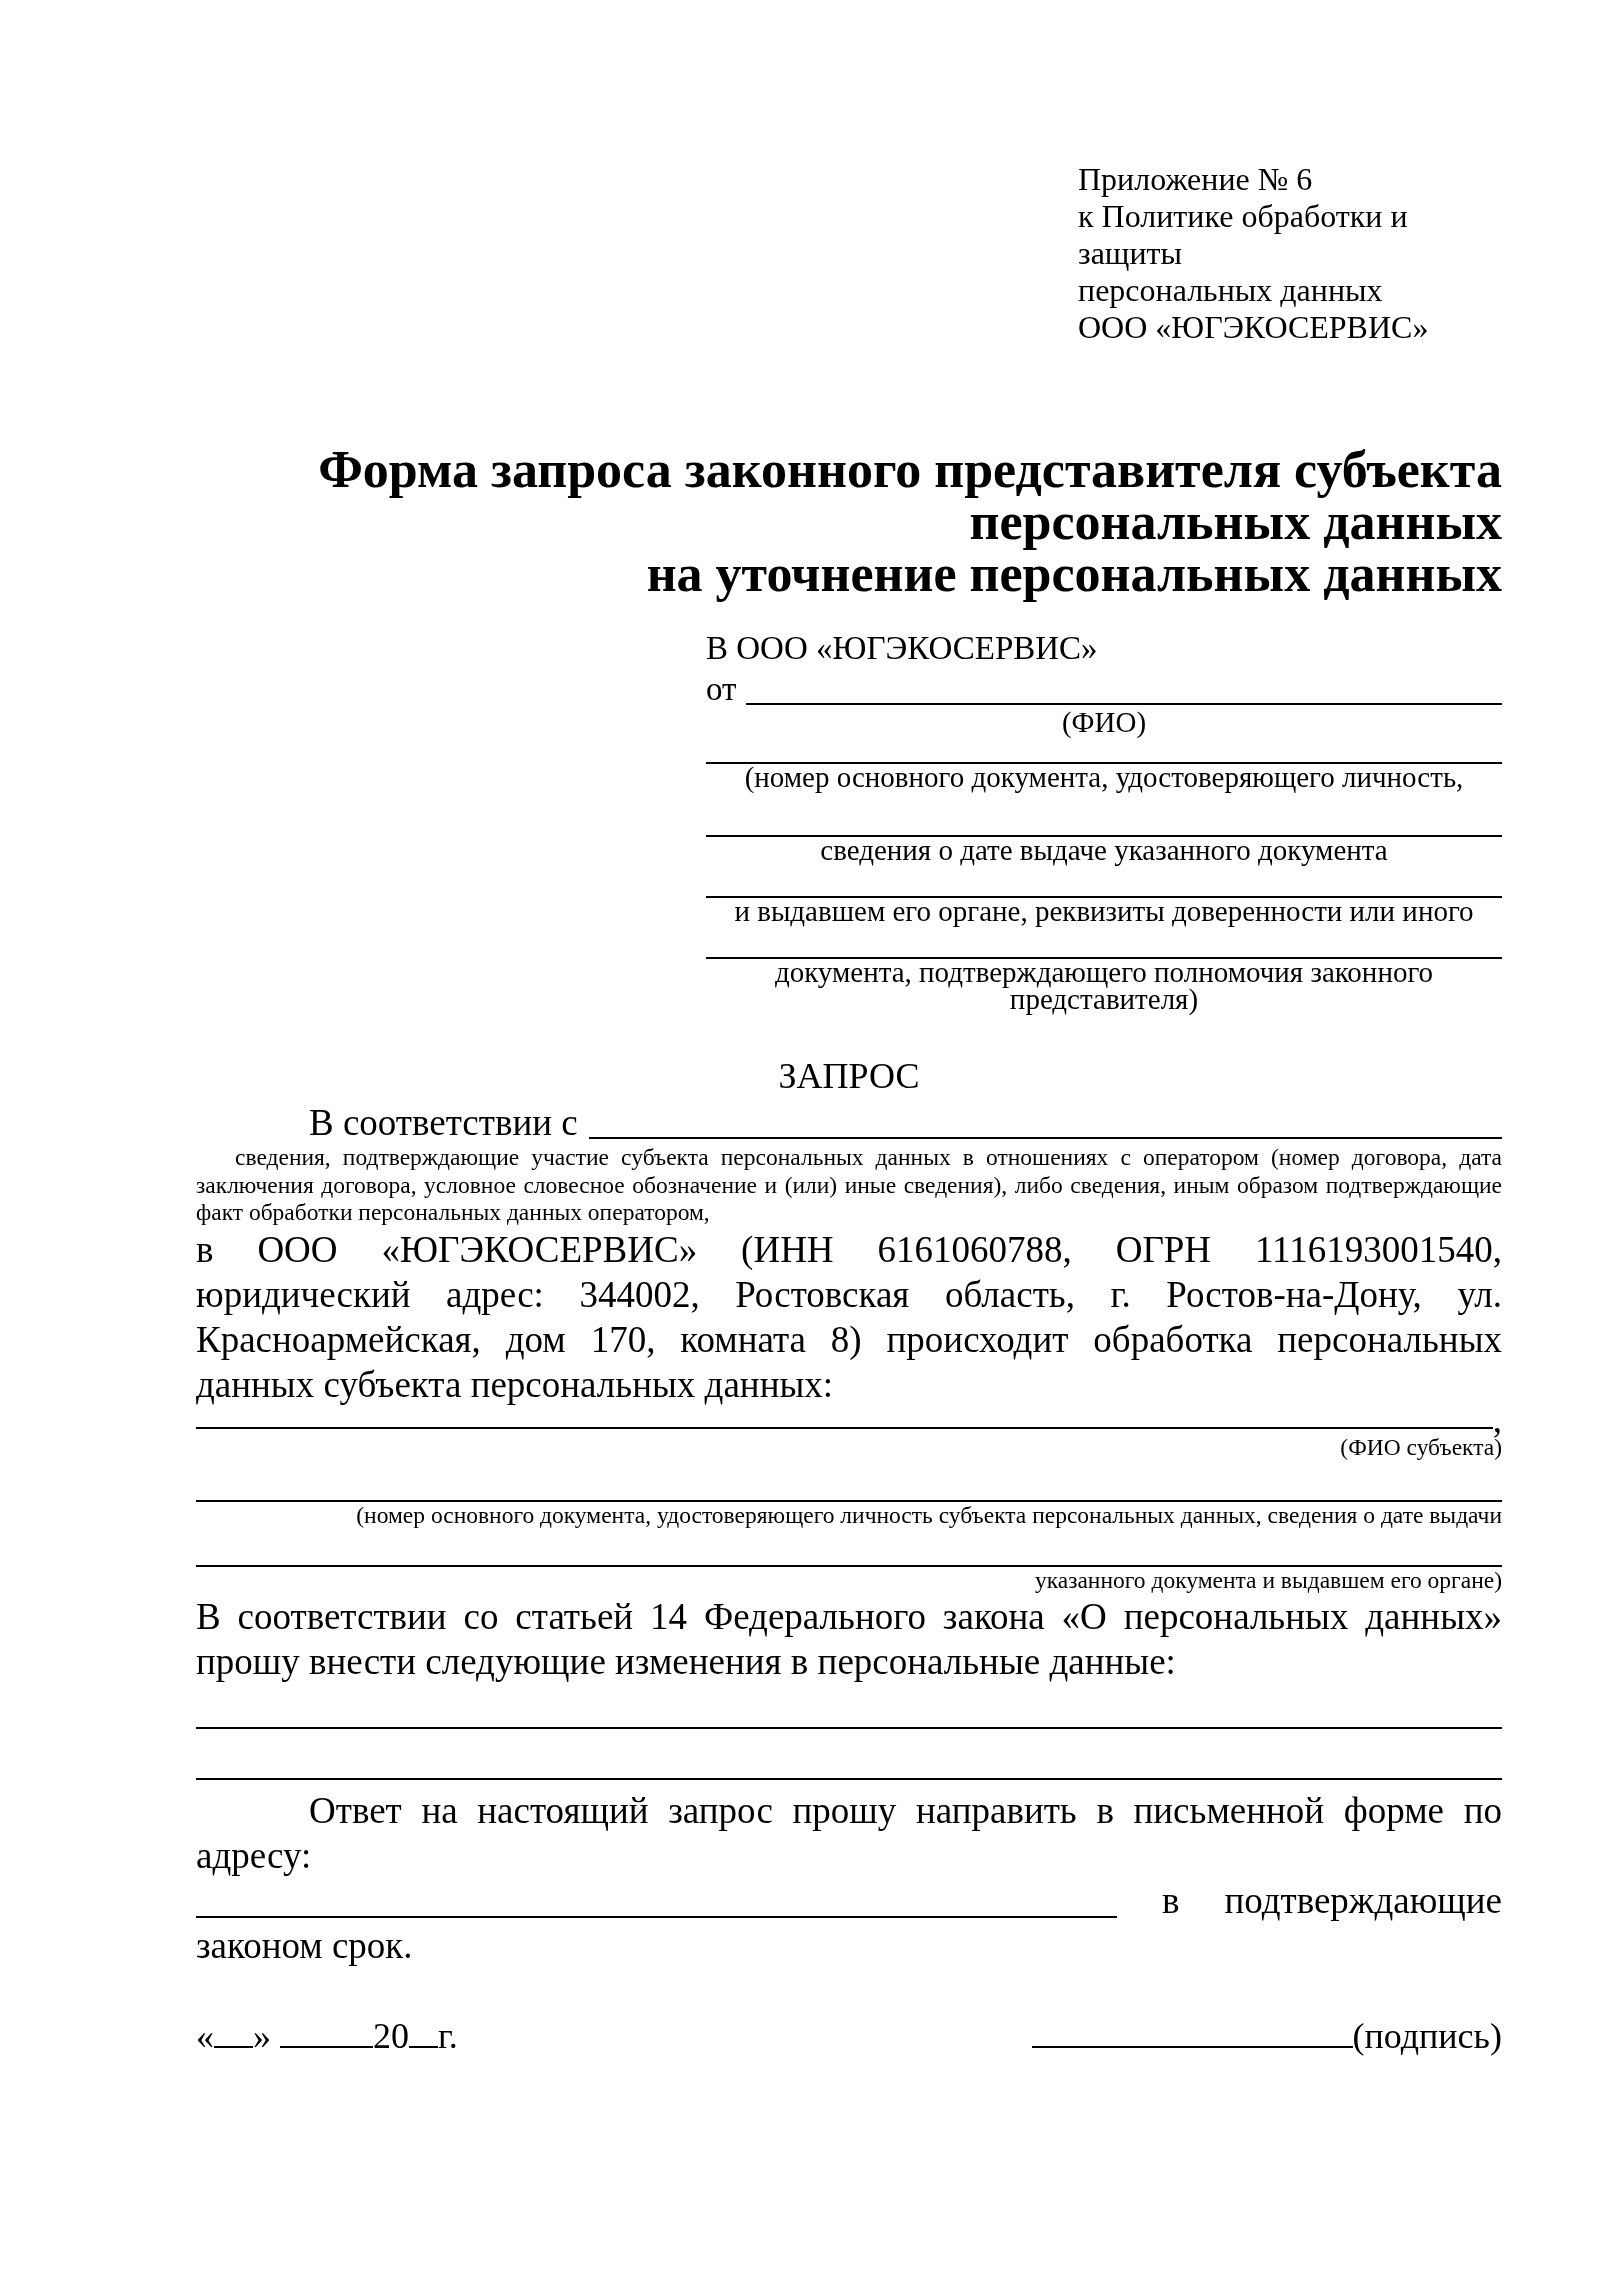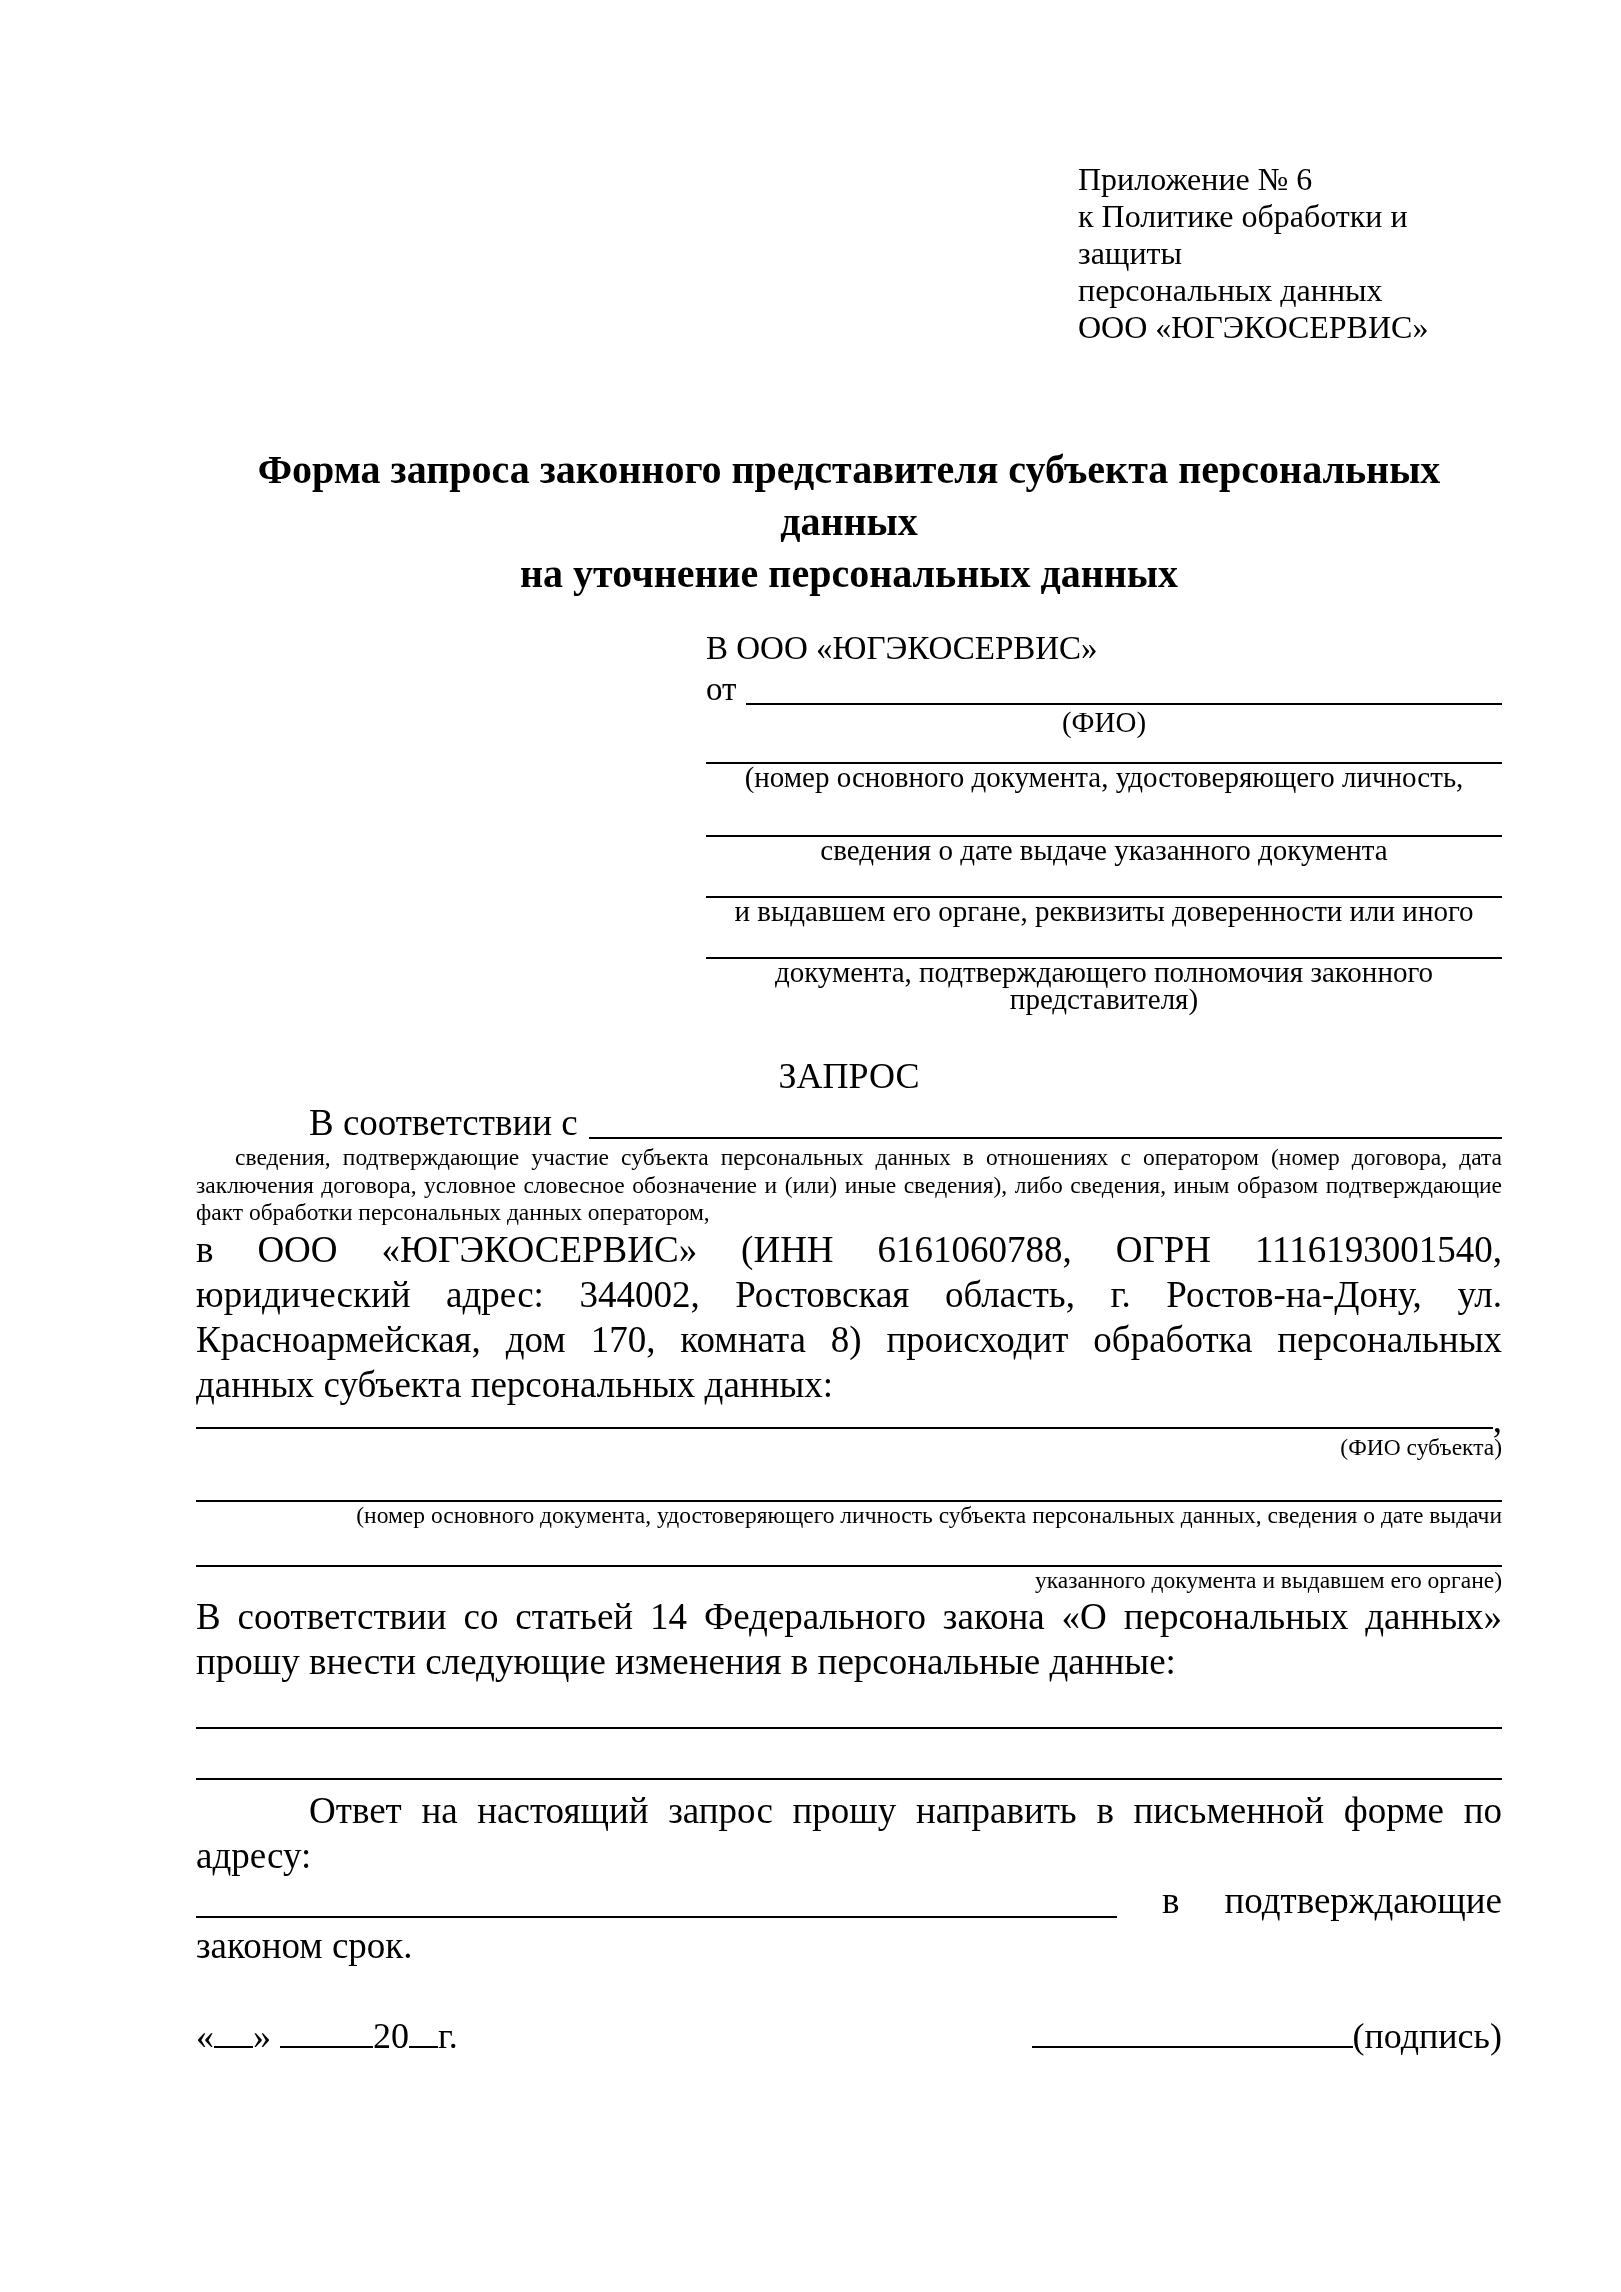--- a/index.html
+++ b/index.html
@@ -22,23 +22,23 @@
   
   .appendix{
     margin-top:137px;
     margin-left:882px;
     font-size:32px;
     line-height:37px;
   }
   
   .title{
     margin:98px 0 0 0;
-    font-size:40px;
+    font-size:52px;
     font-weight:bold;
-    text-align:center;
+    text-align:right;
     line-height:52px;
   }
   
   .addressee{
     margin-top:27.4px;
     margin-left:510px;
     width:796px;
     font-size:33px;
   }
   .addr-to{line-height:43px;}

